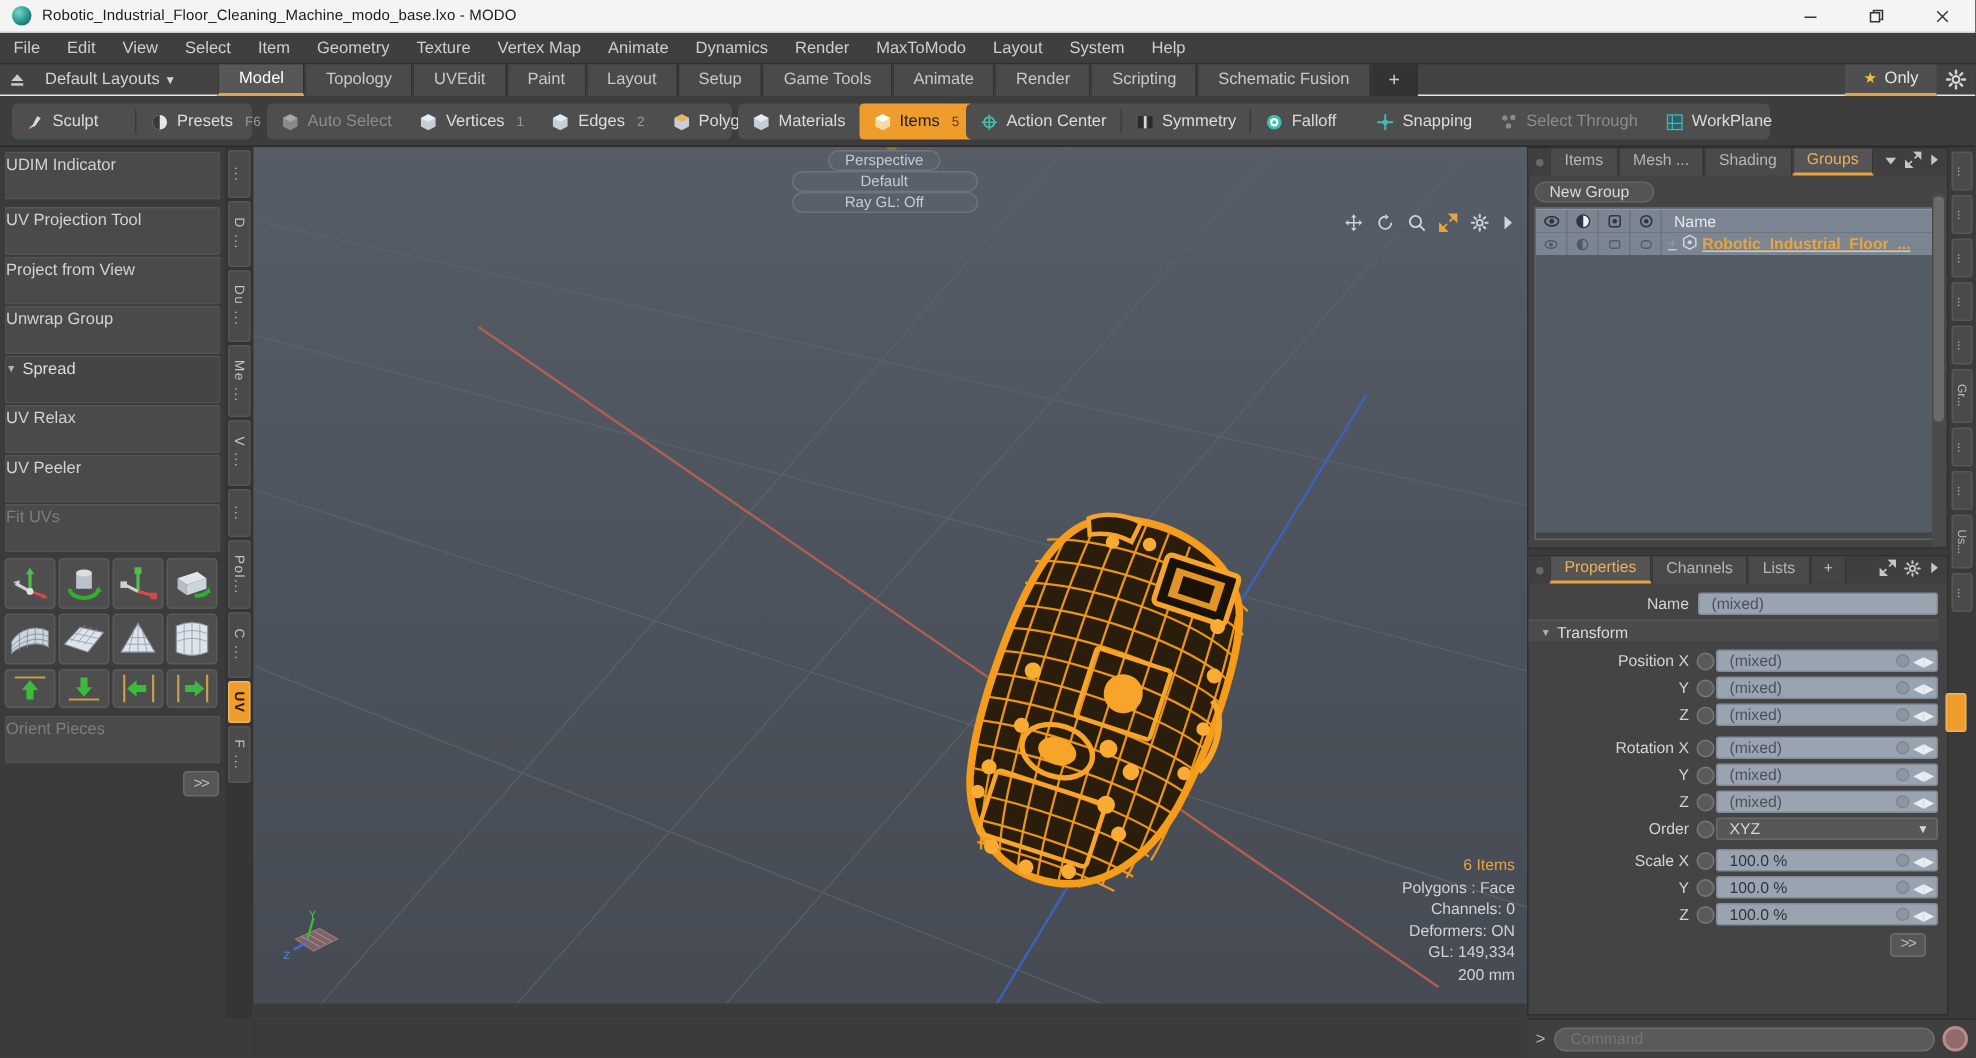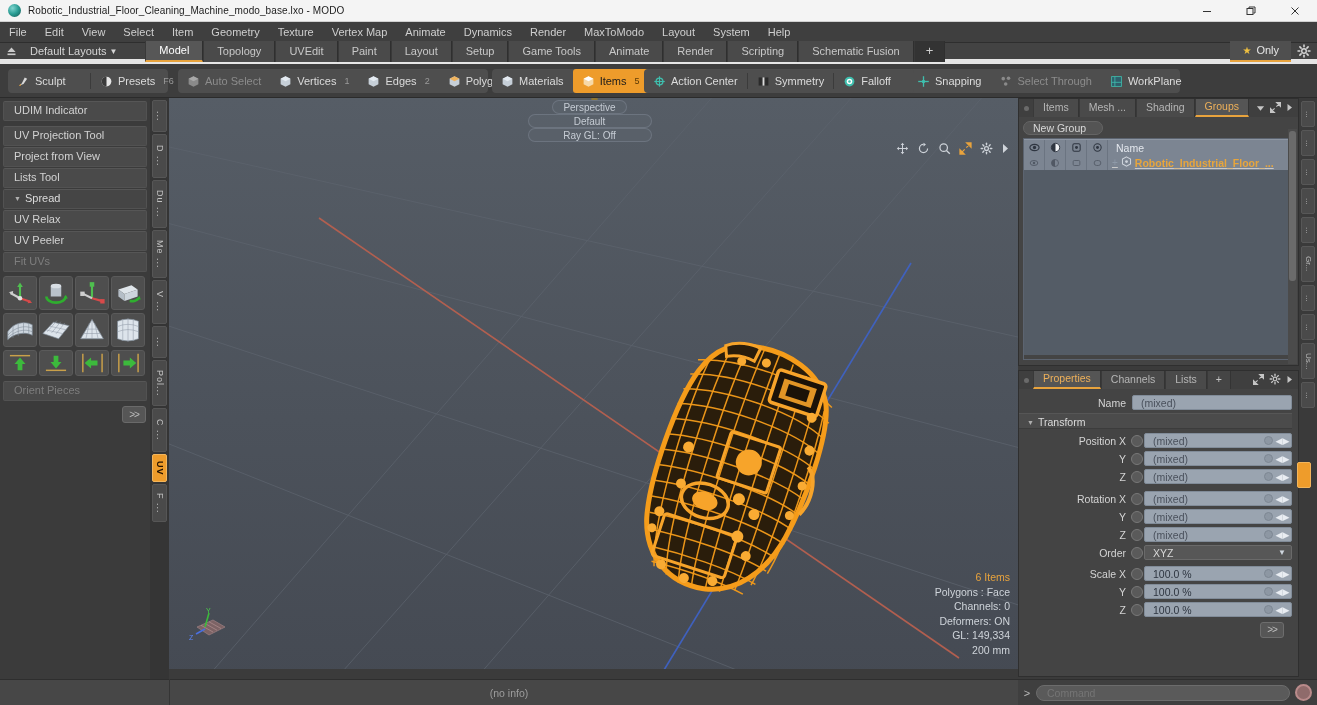--- a/index.html
+++ b/index.html
@@ -40,21 +40,21 @@
   }
   .menubar .mitem {
     padding:0 9px; height:21px; line-height:21px; color:#cfcfcf; font-size:11px;
     white-space:nowrap;
   }
 
   
   .layoutbar {
     position:absolute; left:0; top:43px; width:1317px; height:21px;
     background:#434343; display:flex; align-items:center;
-    border-bottom:5px solid #e5e5e5;
+    border-bottom:1px solid #e5e5e5;
   }
   .layout-left { display:flex; align-items:center; height:21px; }
   .layout-up-icon {
     width:22px; height:21px; display:flex; align-items:center; justify-content:center;
   }
   .layout-up-icon svg { display:block; }
   .layout-name {
     color:#d5d5d5; font-size:11px; padding:0 6px 0 8px; white-space:nowrap;
   }
   .layout-caret { font-size:8px; color:#d5d5d5; margin-left:-3px; }
@@ -98,22 +98,22 @@
   .cube { width:13px; height:13px; flex:none; }
   .dot-ico { width:13px; height:13px; flex:none; }
 
   
   .leftpanel {
     position:absolute; left:0; top:98px; width:150px; height:581px;
     background:#3b3b3b;
   }
   .uvlist { padding:3px 3px 0 3px; }
   .uvrow {
-    height:20px; line-height:16px; background:#4a4a4a; color:#d2d2d2;
-    padding-left:10px; font-size:11px; border-radius:2px; margin-bottom:1px;
+    height:32px; line-height:16px; background:#4a4a4a; color:#d2d2d2;
+    padding-left:0; font-size:11px; border-radius:2px; margin-bottom:1px;
     border:1px solid #525252; border-top-color:#565656;
   }
   .uvrow.dim { color:#7e7e7e; }
   .uvrow.grp { background:#454545; color:#dcdcdc; }
   .uvrow .tri { display:inline-block; color:#b0b0b0; font-size:7px; margin-right:4px; vertical-align:1px; }
   .uvgap { height:4px; }
 
   .iconrow {
     display:flex; gap:2px; padding:3px 3px 0 3px;
   }
@@ -558,21 +558,21 @@
       </div>
     </div>
   </div>
 
   <div class="leftpanel">
     <div class="uvlist">
       <div class="uvrow">UDIM Indicator</div>
       <div class="uvgap"></div>
       <div class="uvrow">UV Projection Tool</div>
       <div class="uvrow">Project from View</div>
-      <div class="uvrow">Lists Tool</div>
+      <div class="uvrow">Unwrap Group</div>
       <div class="uvrow grp">
         <span class="tri">▼</span><span>Spread</span>
       </div>
       <div class="uvrow">UV Relax</div>
       <div class="uvrow">UV Peeler</div>
       <div class="uvrow dim">Fit UVs</div>
     </div>
 
     <div class="iconrow">
       <div class="iconcell">
@@ -1178,18 +1178,15 @@
   </div>
 
   <div style="position:absolute;left:1297px;top:462px;width:14px;height:26px;background:#ee9c2b;border:1px solid #f2b55c;border-radius:2px;"></div>
 
   <div class="cmdbar">
     <div class="cmd-gt">&gt;</div>
     <input class="cmd-input" placeholder="Command" style="">
     <div class="cmd-rec"></div>
   </div>
 
-  <div class="statusbar">
-    <div class="txt">(no info)</div>
-  </div>
   <div class="statusdivider"></div>
 
 </div>
 
 </body></html>

